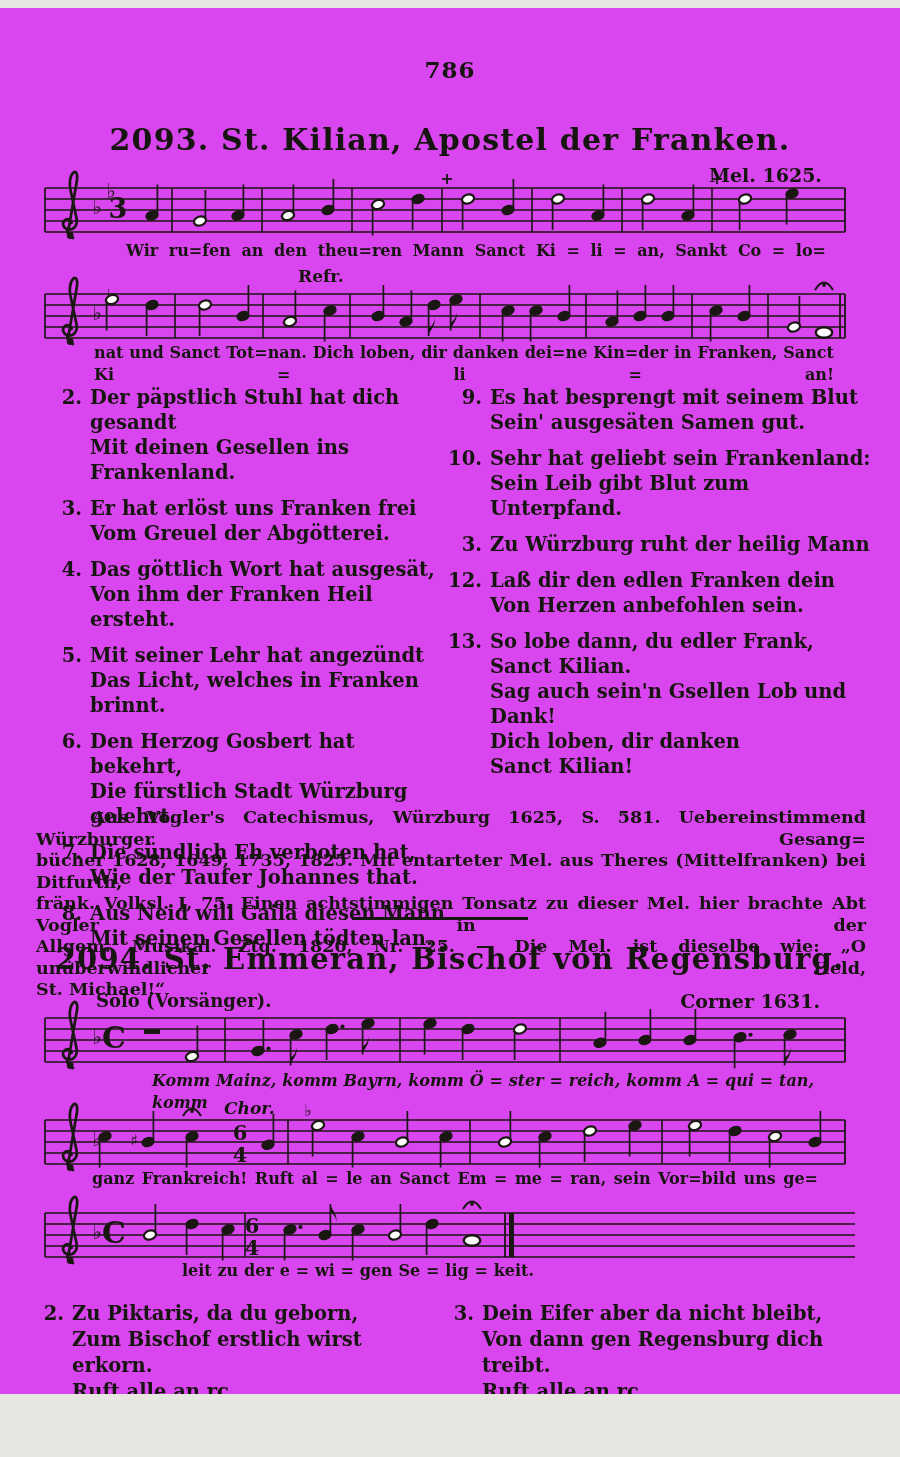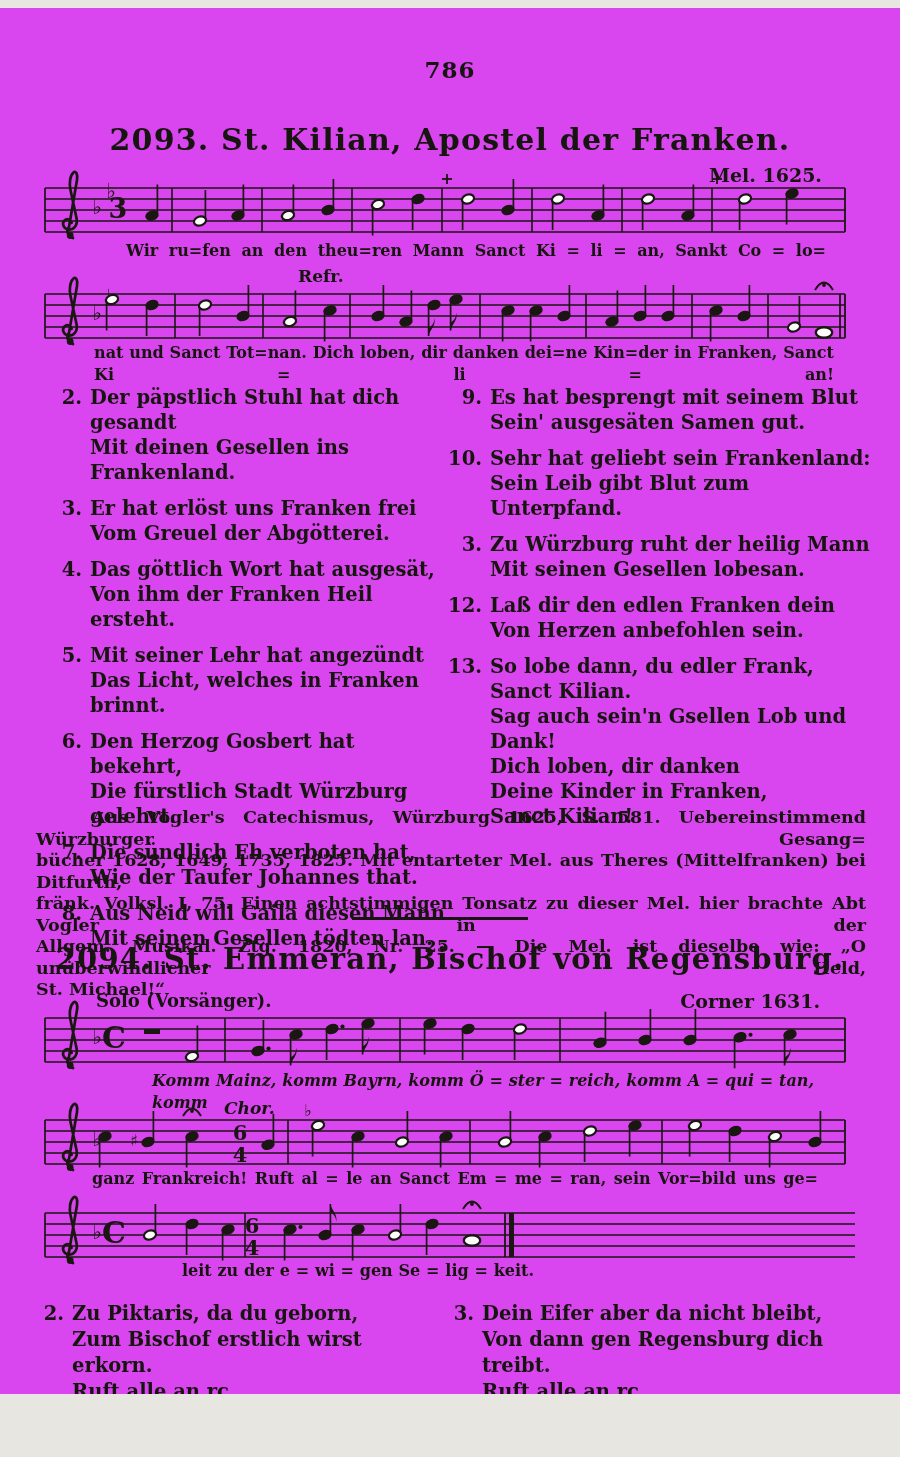--- a/index.html
+++ b/index.html
@@ -389,38 +389,36 @@
         <span class="vnum">10.</span>
         <div class="vlines">
           <div class="vline">Sehr hat geliebt sein Frankenland:</div>
           <div class="vline">Sein Leib gibt Blut zum Unterpfand.</div>
         </div>
       </div>
       <div class="verse">
         <span class="vnum">3.</span>
         <div class="vlines">
           <div class="vline">Zu Würzburg ruht der heilig Mann</div>
-          <div class="vline">Mit seinen Gesellen lobesan.</div>
         </div>
       </div>
       <div class="verse">
         <span class="vnum">12.</span>
         <div class="vlines">
           <div class="vline">Laß dir den edlen Franken dein</div>
           <div class="vline">Von Herzen anbefohlen sein.</div>
         </div>
       </div>
       <div class="verse">
         <span class="vnum">13.</span>
         <div class="vlines">
           <div class="vline">So lobe dann, du edler Frank,</div>
           <div class="vline">Sanct Kilian.</div>
           <div class="vline">Sag auch sein'n Gsellen Lob und Dank!</div>
           <div class="vline">Dich loben, dir danken</div>
-          <div class="vline">Deine Kinder in Franken,</div>
           <div class="vline">Sanct Kilian!</div>
         </div>
       </div>
     </div>
 
   <div id="footnote" class="abs">
       <div class="fn-line first">Aus Vogler's Catechismus, Würzburg 1625, S. 581.  Uebereinstimmend Würzburger Gesang=</div>
       <div class="fn-line">bücher 1628, 1649, 1735, 1825.  Mit entarteter Mel. aus Theres (Mittelfranken) bei Ditfurth,</div>
       <div class="fn-line">fränk. Volksl. I, 75.  Einen achtstimmigen Tonsatz zu dieser Mel. hier brachte Abt Vogler in der</div>
       <div class="fn-line">Allgem. Musikal. Ztg. 1820, Nr. 25. — Die Mel. ist dieselbe wie: „O unüberwindlicher Held,</div>

